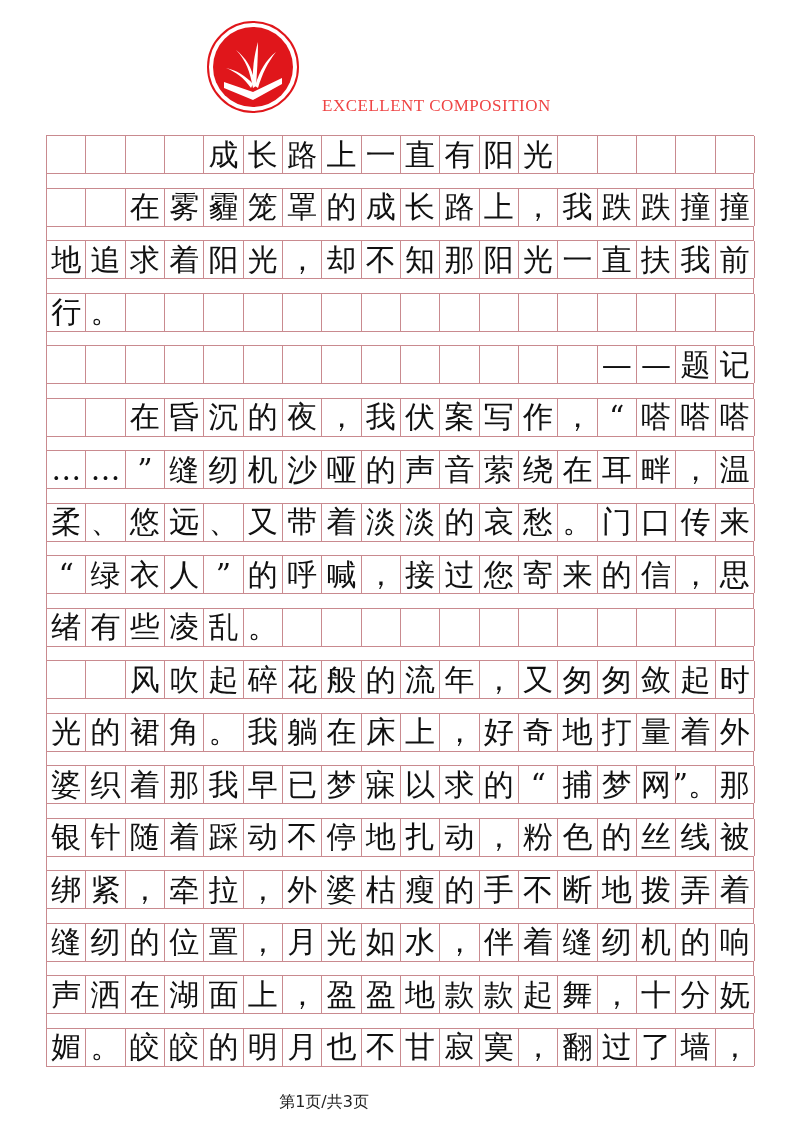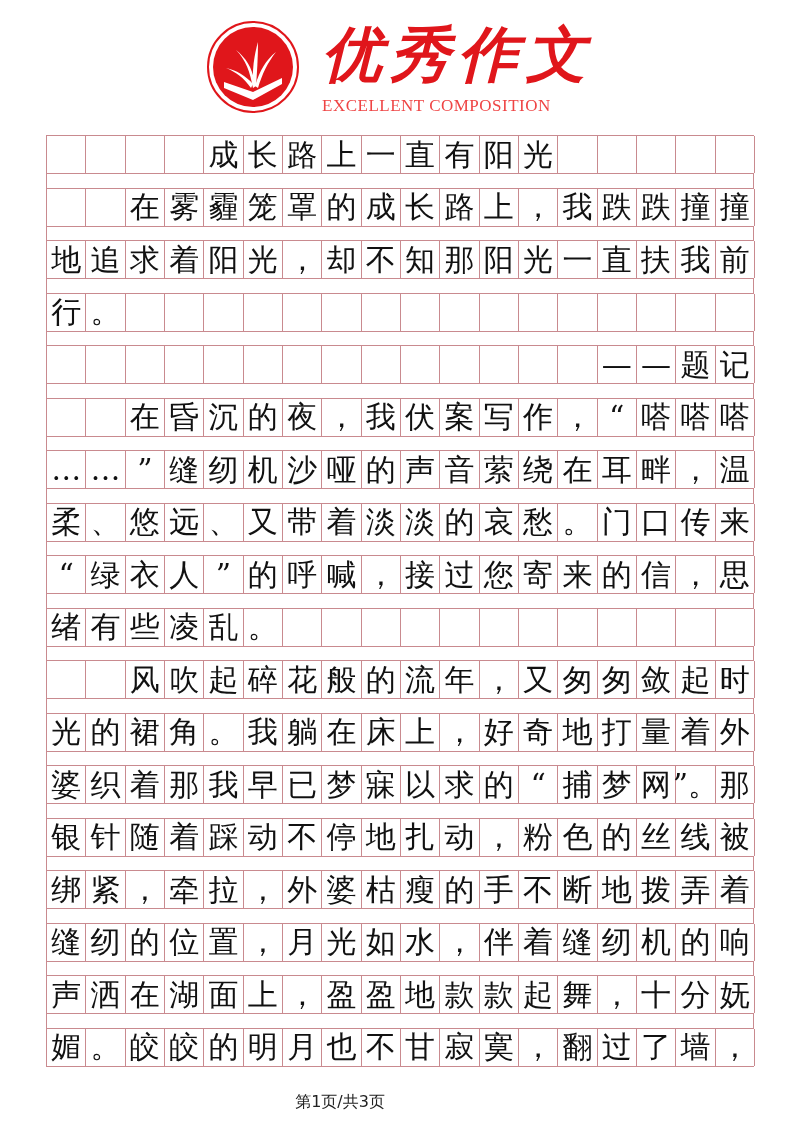--- a/index.html
+++ b/index.html
@@ -18,36 +18,35 @@
     .row { position: absolute; left: 0; width: 708px; height: 39px; display: flex;
            border-top: 1px solid #c98a8f; border-bottom: 1px solid #c98a8f;
            border-left: 1px solid #c98a8f; box-sizing: border-box; }
     .gap { position: absolute; left: 0; width: 708px; height: 13.5px; box-sizing: border-box;
            border-left: 1px solid #c98a8f; border-right: 1px solid #c98a8f; }
     .cell { width: 39.33px; height: 100%; box-sizing: border-box; border-right: 1px solid #c98a8f;
             display: flex; align-items: center; justify-content: center;
             font-size: 30px; line-height: 1; color: #111111; flex: 0 0 auto; }
 
     .footer { position: absolute; left: 0; width: 648px; top: 1092px; text-align: center;
-              font-size: 16px; color: #222222; font-family: "DejaVu Sans", sans-serif; padding-left: 16px; }
+              font-size: 16px; color: #222222; font-family: "DejaVu Sans", sans-serif; }
   </style>
 </head>
 <body>
 
 <div class="header">
   <svg class="logo-emblem" viewBox="0 0 94 94">
     <circle cx="47" cy="47" r="45" fill="none" stroke="#e0161b" stroke-width="2"></circle>
     <circle cx="47" cy="47" r="40" fill="#e0161b"></circle>
     <path d="M18 62 L47 72 L76 58 L76 64 L47 80 L18 68 Z" fill="#ffffff"></path>
     <path d="M47 68 C44 52 40 40 30 30 C40 38 46 48 48 60 Z" fill="#ffffff"></path>
     <path d="M47 68 C46 50 48 36 52 22 C52 38 51 52 50 66 Z" fill="#ffffff"></path>
     <path d="M49 66 C54 50 60 40 70 32 C62 42 56 54 52 68 Z" fill="#ffffff"></path>
     <path d="M45 68 C38 58 30 52 20 48 C30 50 40 56 47 64 Z" fill="#ffffff"></path>
   </svg>
-  <div class="logo-title">优秀作文</div>
   <div class="logo-subtitle">EXCELLENT COMPOSITION</div>
 </div>
 
 <div class="grid" id="grid">
     <div class="row" style="top: 0px;">
       <div class="cell"></div>
       <div class="cell"></div>
       <div class="cell"></div>
       <div class="cell"></div>
       <div class="cell">成</div>

